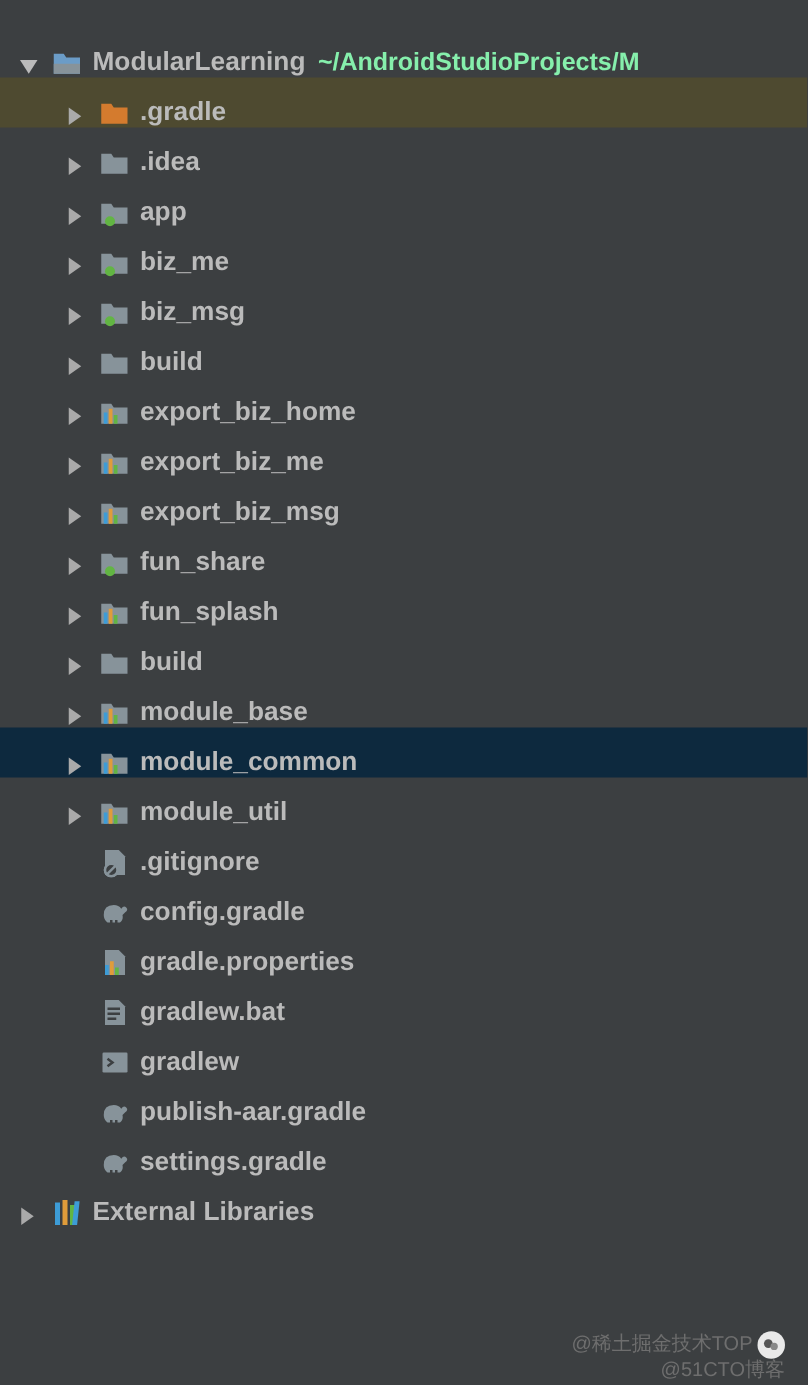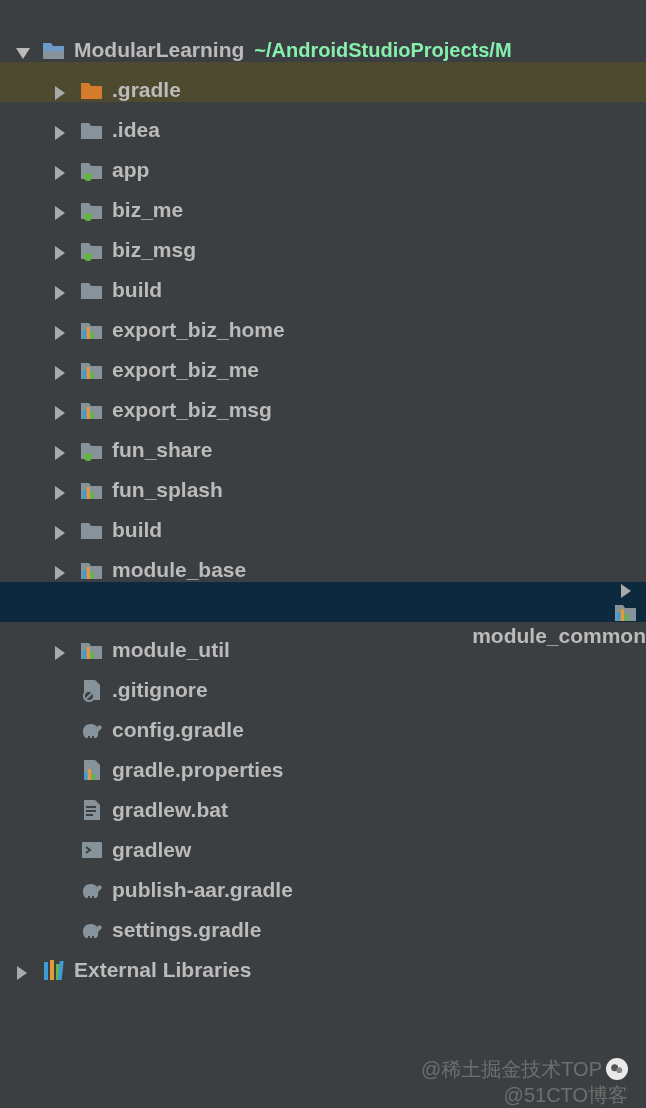--- a/index.html
+++ b/index.html
@@ -15,21 +15,21 @@
   }
   .tree { padding-top: 22px; }
   .row {
     display: flex;
     align-items: flex-end;
     height: 40px;
     white-space: nowrap;
     cursor: pointer;
   }
   .row.highlight-olive { background: #4e4a30; }
-  .row.highlight-blue  { background: #0d293e; flex-direction: column; }
+  .row.highlight-blue  { background: #0d293e; }
   .row .indent { flex: 0 0 auto; }
   .arrow {
     width: 18px; height: 18px;
     display: inline-flex; align-items: center; justify-content: center;
     margin-right: 10px;
     flex: 0 0 auto;
   }
   .arrow svg { display: block; }
   .arrow.blank { visibility: hidden; }
   .icon {
@@ -39,21 +39,21 @@
     flex: 0 0 auto;
   }
   .label { font-weight: 600; font-size: 21px; }
   .path  { color: #86efac; margin-left: 10px; font-weight: 700; }
 
   .watermark {
     position: absolute;
     right: 18px;
     bottom: 0px;
     color: #6e6e6e;
-    font-size: 20px;
+    font-size: 16px;
     text-align: right;
     line-height: 1.3;
     pointer-events: none;
   }
   .watermark .wm1 { display:flex; align-items:center; gap:4px; justify-content:flex-end;}
   .wm-badge {
     width: 22px; height:22px; border-radius:50%;
     background:#e9e9e9; display:inline-flex; align-items:center; justify-content:center;
   }
   .wm-badge svg { display:block; }

